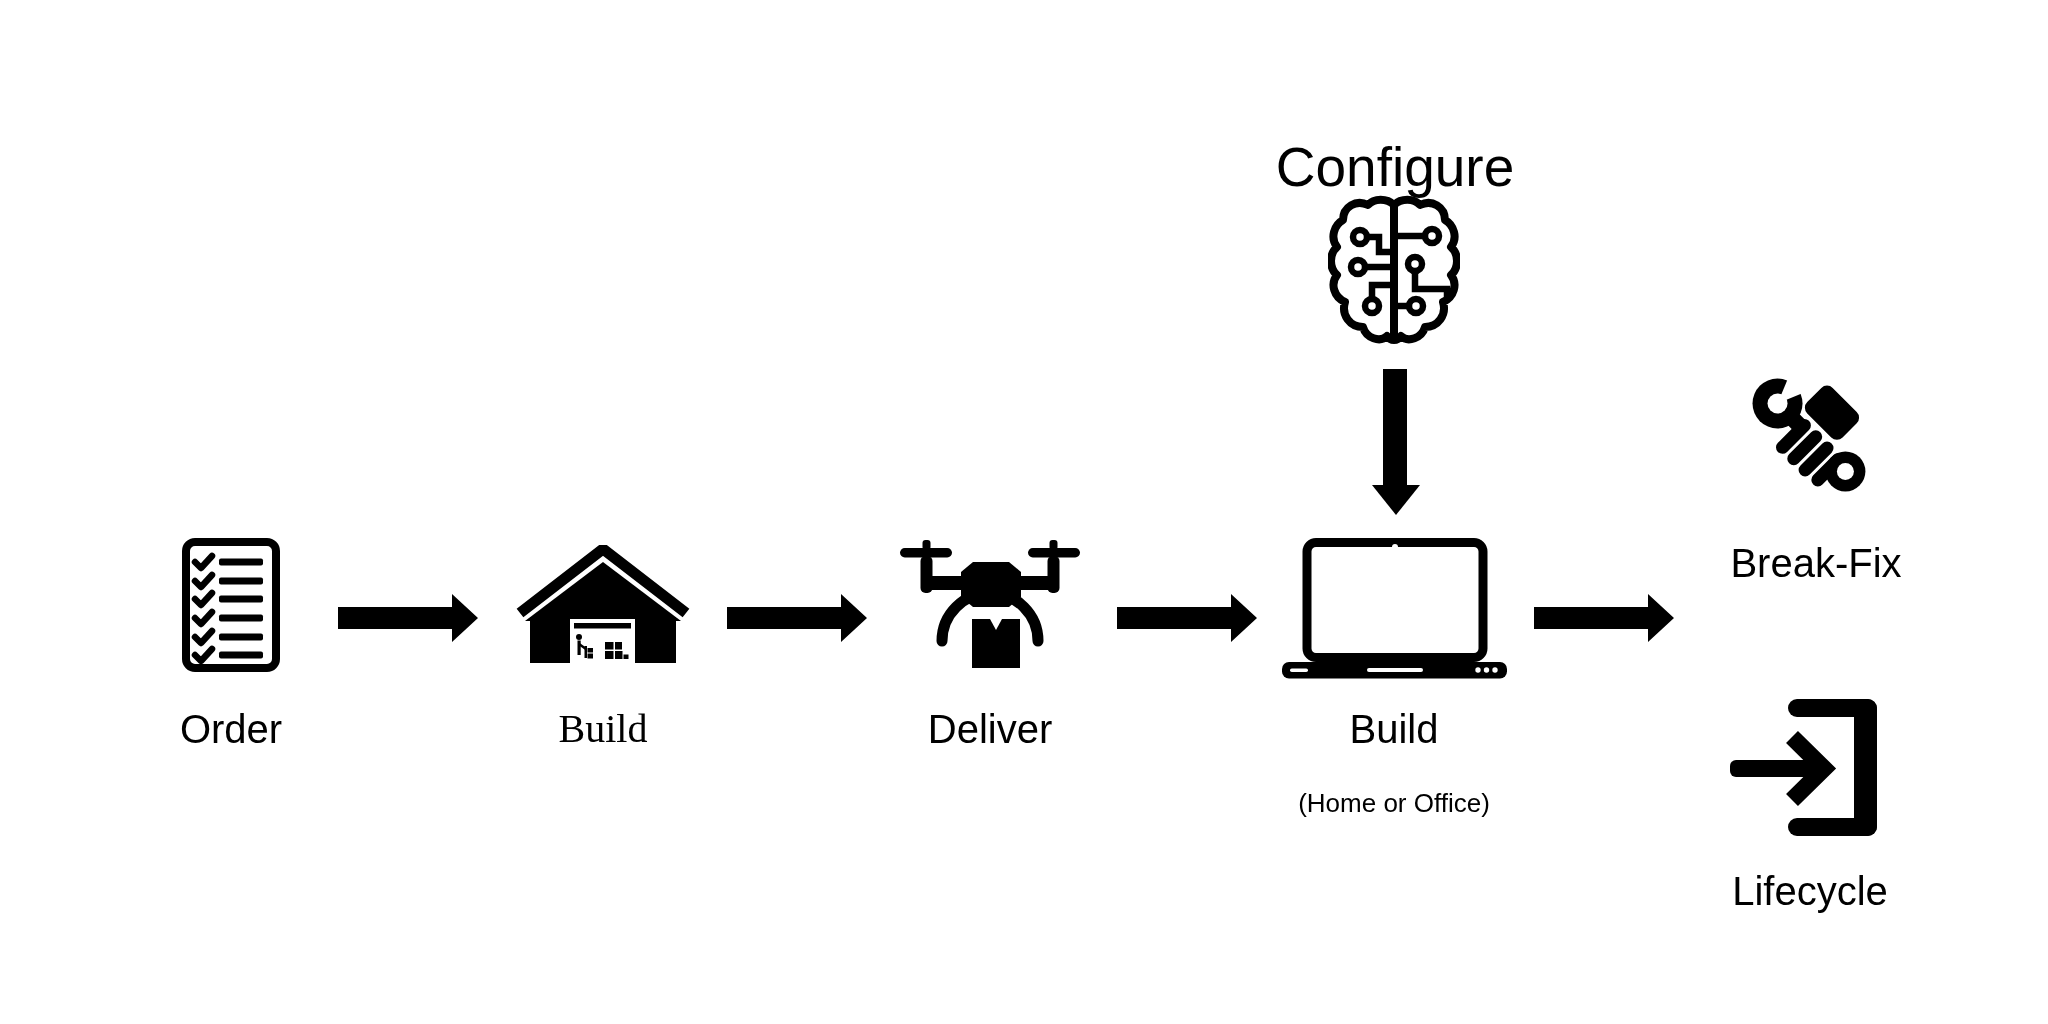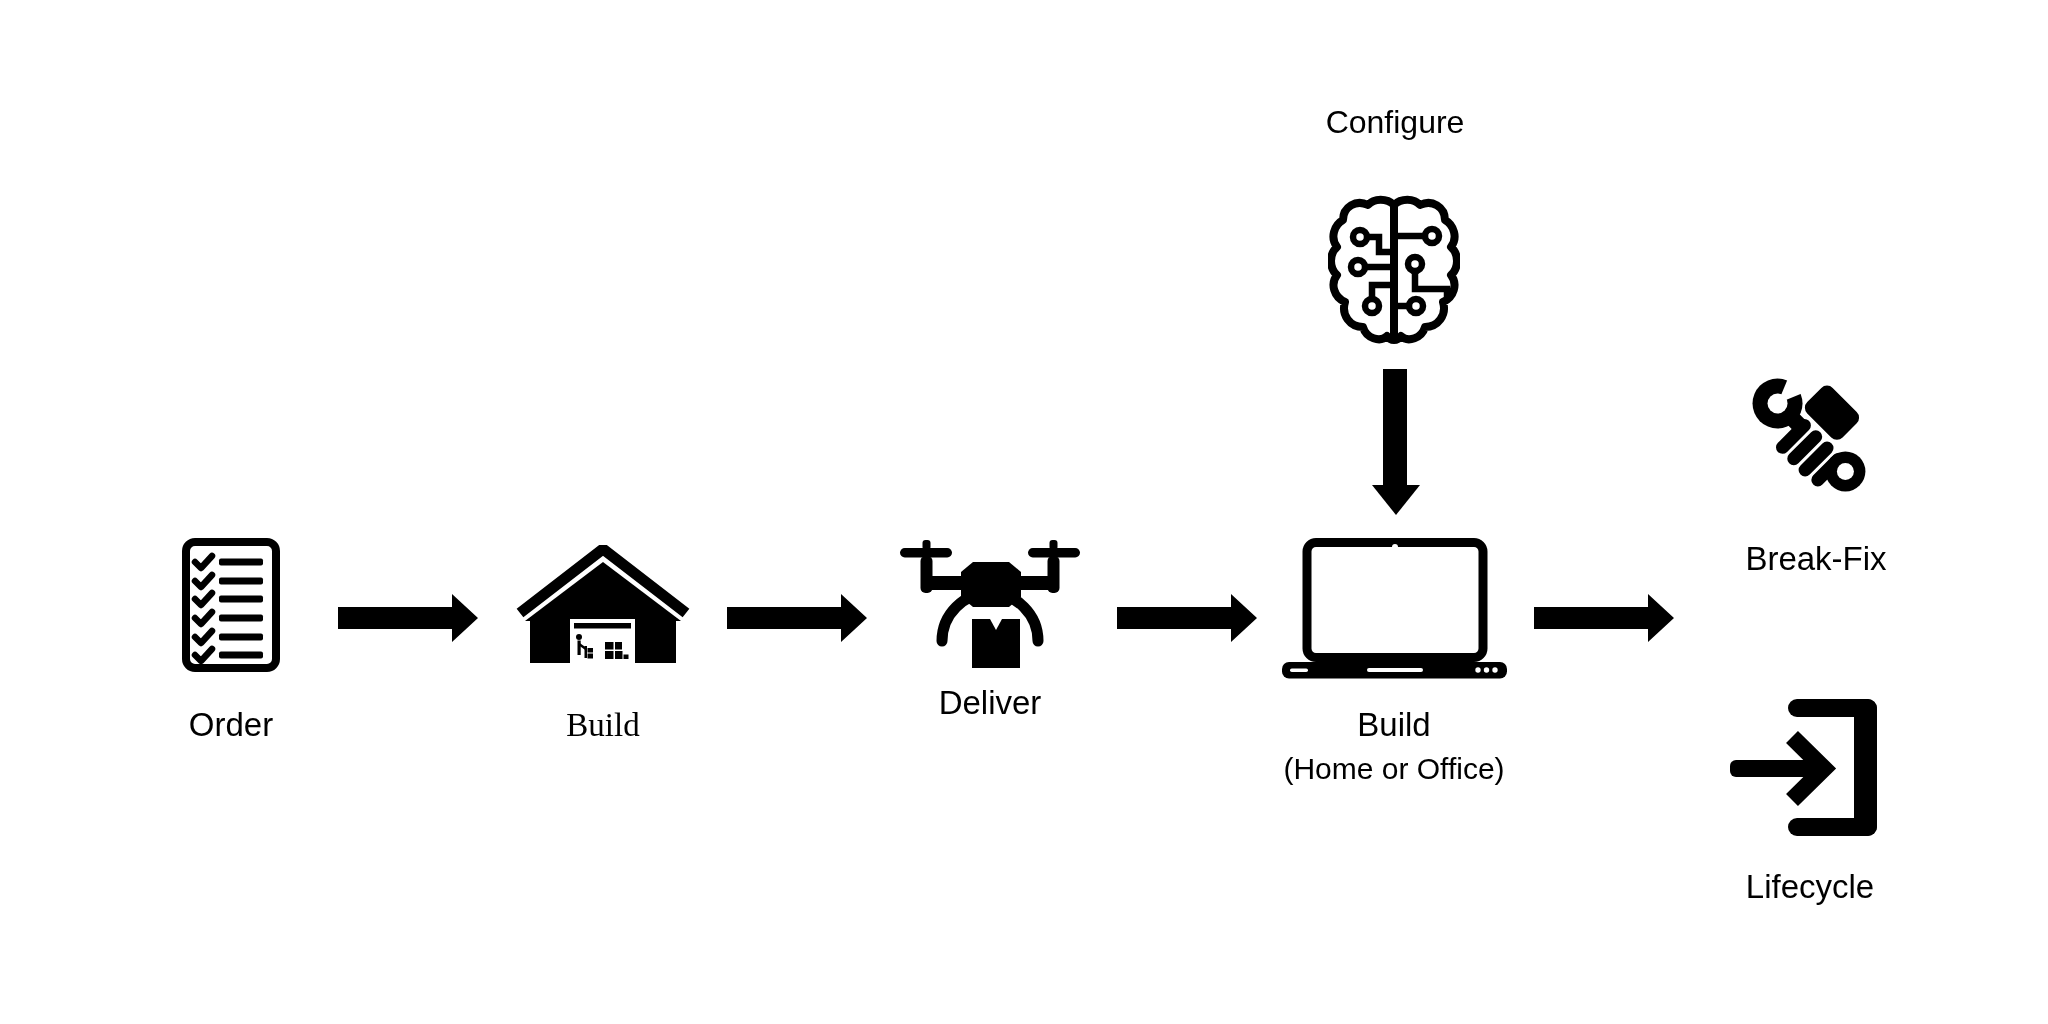--- a/index.html
+++ b/index.html
@@ -5,24 +5,24 @@
   html,body{margin:0;padding:0;}
   body{
     width:2048px;height:1024px;position:relative;overflow:hidden;
     background:#ffffff;color:#000;
     font-family:"Liberation Sans", sans-serif;
   }
   .abs{position:absolute;}
   .lbl{
     position:absolute;transform:translateX(-50%);
     white-space:nowrap;text-align:center;
-    font-size:33px;line-height:1.12;color:#000;
+    font-size:40px;line-height:1.12;color:#000;
   }
-  .lbl.sub{font-size:30px;}
-  .lbl.cfg{font-size:32px;}
+  .lbl.sub{font-size:26px;margin-top:37px;}
+  .lbl.cfg{font-size:55px;margin-top:32px;}
   svg{display:block;}
 </style>
 </head>
 <body>
 
 <div class="lbl cfg" style="left:1395px;top:105px;">Configure</div>
 
 <svg class="abs" style="left:1328px;top:194px;" width="132" height="152" viewBox="0 0 132 152">
   <path d="M66 11 C59 4,46 4,40 11 C28 5,15 13,15 26 C6 31,2 44,9 53 C1 60,1 74,9 81
            C2 90,6 103,17 108 C13 121,22 133,35 133 C38 144,52 149,59 142
@@ -107,21 +107,21 @@
     <rect x="152.5" y="5" width="8" height="10" rx="3"></rect>
     <rect x="23.5" y="21" width="12" height="37" rx="5"></rect>
     <rect x="150.5" y="21" width="12" height="37" rx="5"></rect>
     <rect x="30" y="41" width="44" height="14"></rect>
     <rect x="112" y="41" width="44" height="14"></rect>
     <polygon points="76,27 112,27 124,37 124,62 112,72 76,72 64,62 64,37"></polygon>
     <rect x="75" y="84" width="48" height="49"></rect>
   </g>
   <polygon points="93,84 105,84 99,95" fill="#fff"></polygon>
 </svg>
-<div class="lbl" style="left:990px;top:685px;">Deliver</div>
+<div class="lbl" style="left:990px;top:707px;">Deliver</div>
 
 <svg class="abs" style="left:1117px;top:594px;" width="140" height="48" viewBox="0 0 140 48">
   <polygon points="0,13 114,13 114,0 140,24 114,48 114,35 0,35" fill="#000"></polygon>
 </svg>
 
 <svg class="abs" style="left:1282px;top:538px;" width="225" height="141" viewBox="0 0 225 141">
   <rect x="25" y="4.5" width="176" height="115" rx="9" fill="#fff" stroke="#000" stroke-width="9"></rect>
   <circle cx="113" cy="9" r="3" fill="#fff"></circle>
   <rect x="0" y="124" width="225" height="16.5" rx="7" fill="#000"></rect>
   <rect x="85" y="130" width="56" height="4" rx="2" fill="#fff"></rect>

